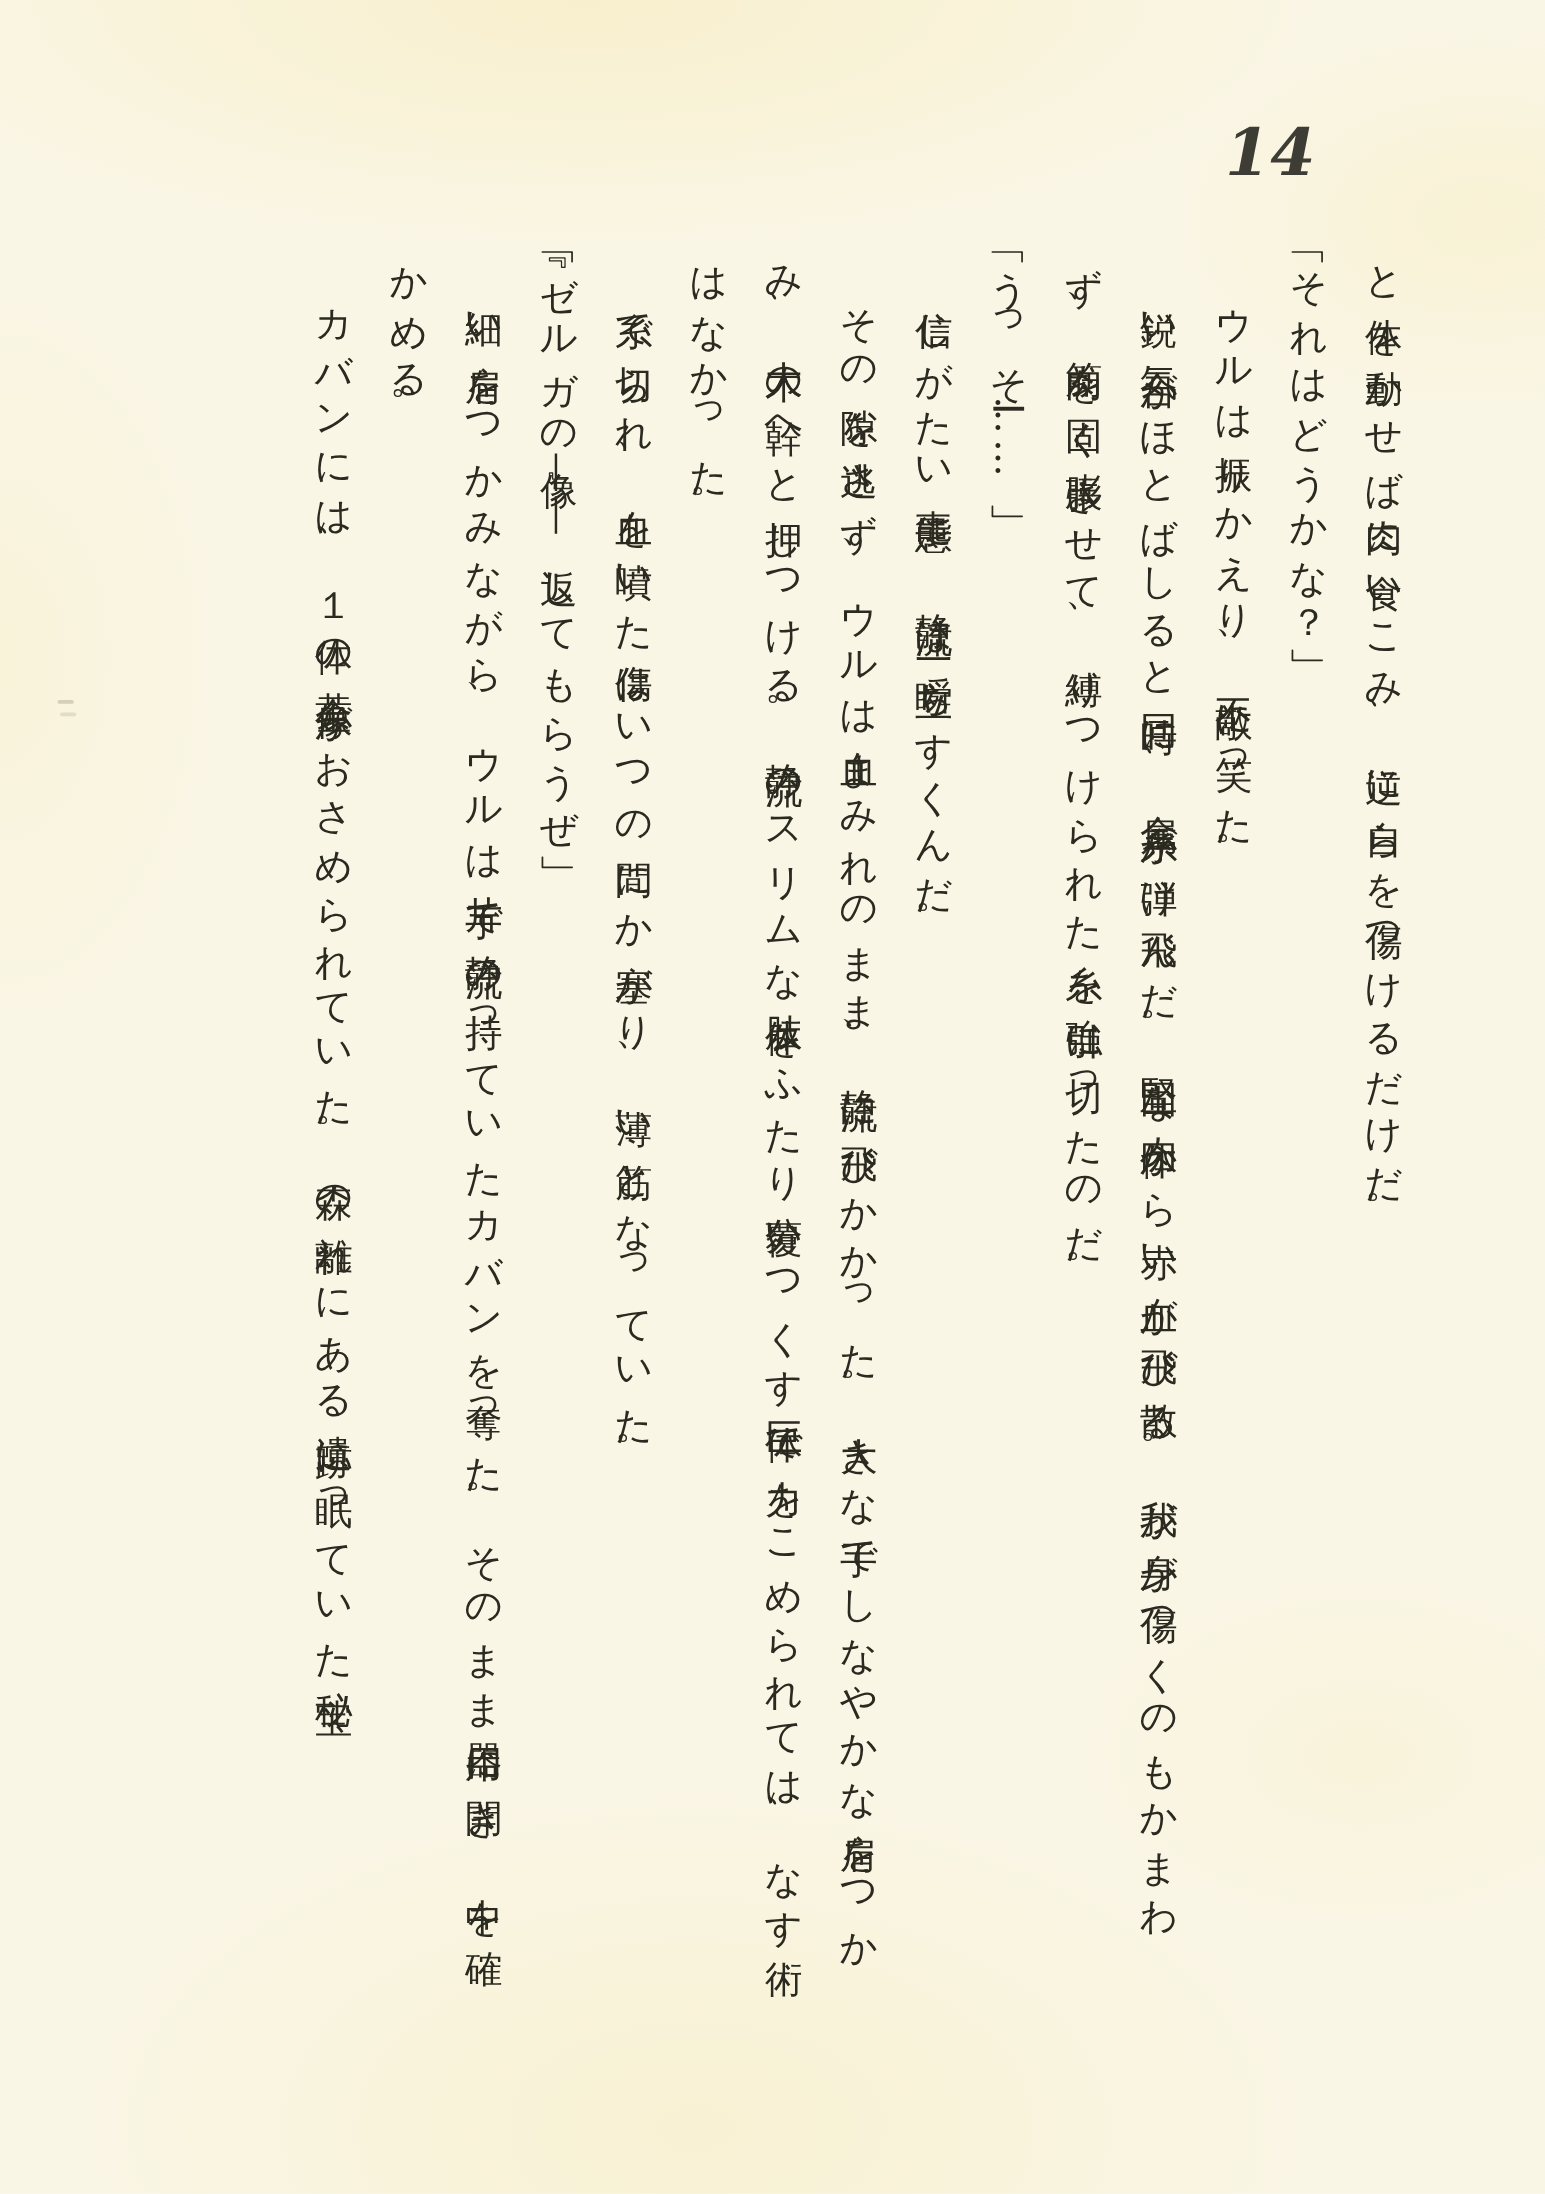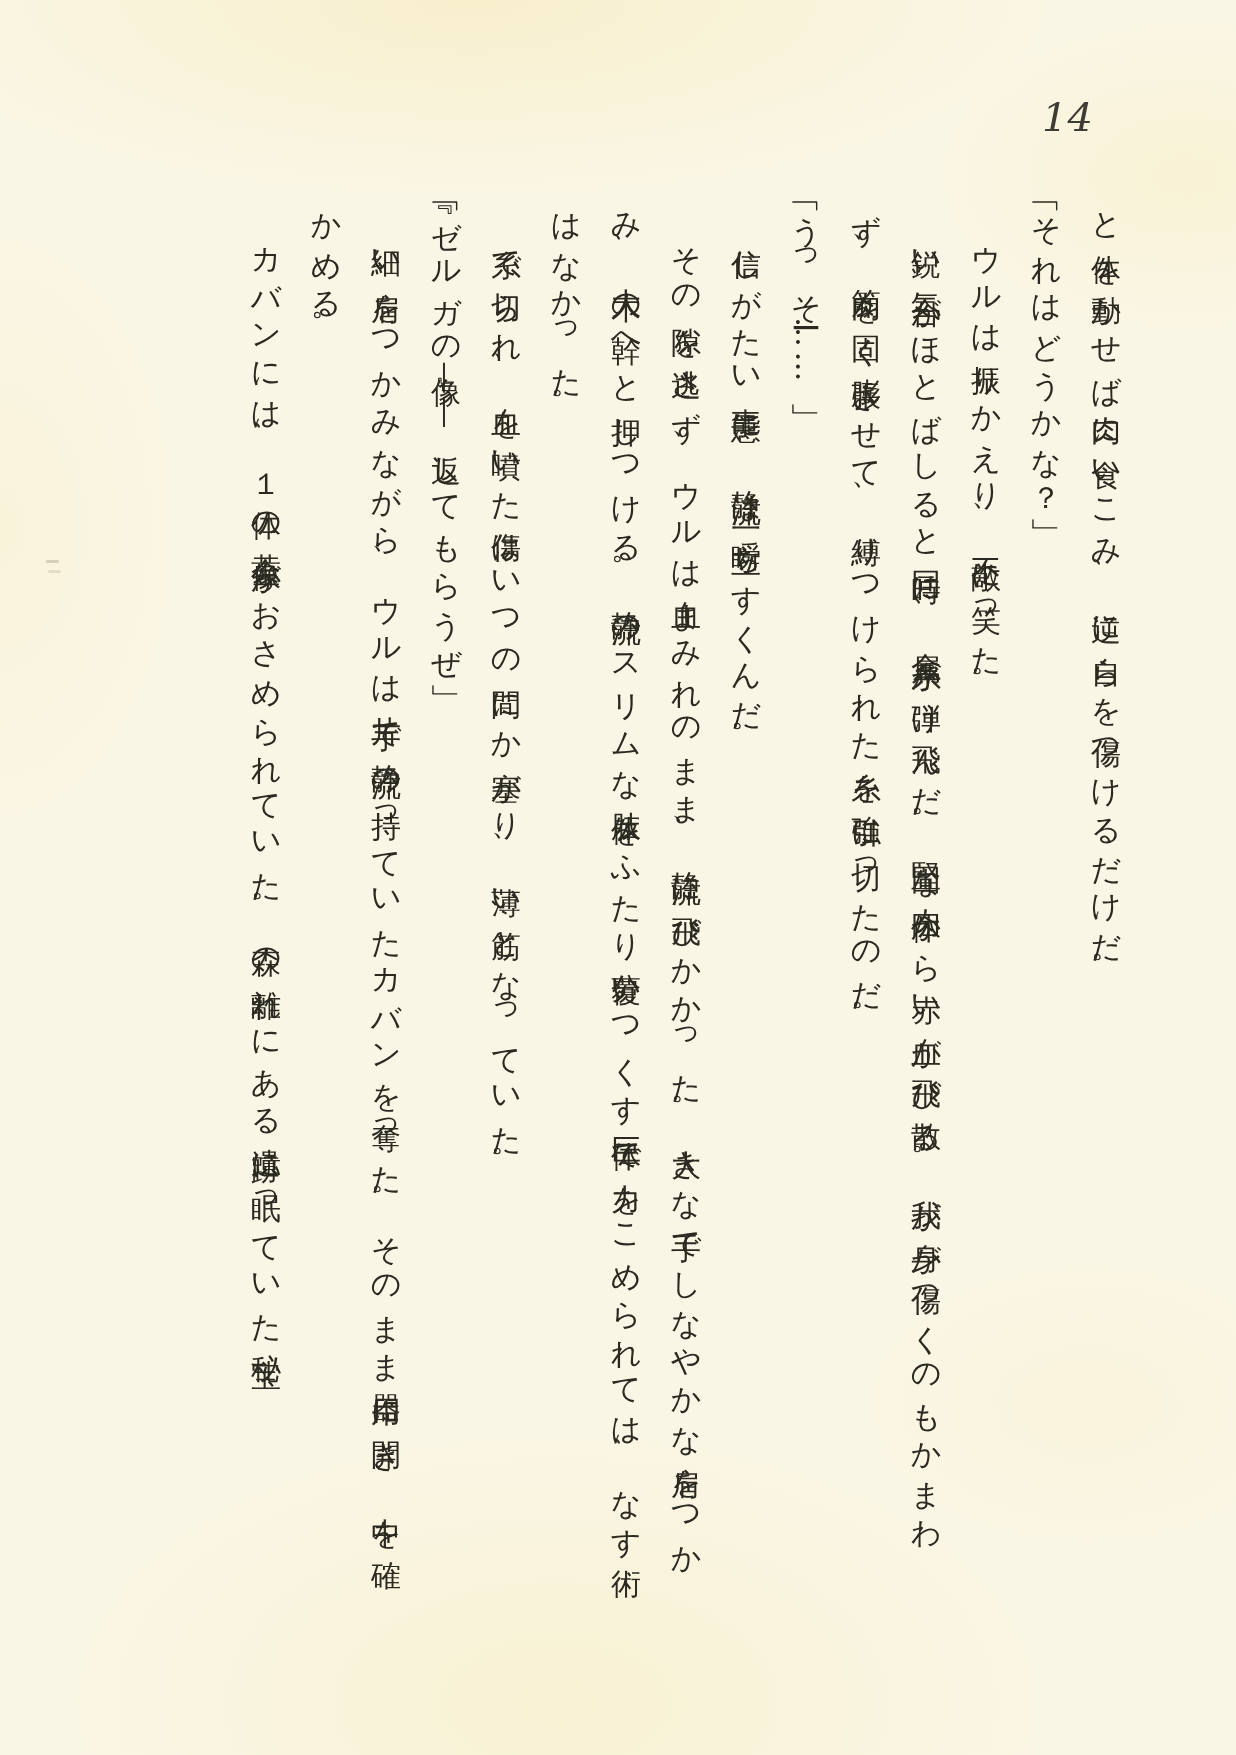--- a/index.html
+++ b/index.html
@@ -20,25 +20,26 @@
       radial-gradient(ellipse 950px 320px at 38% 0%,  rgba(244,228,165,0.38), rgba(244,228,165,0) 62%),
       radial-gradient(ellipse 420px 260px at 96% 10%, rgba(245,231,175,0.30), rgba(245,231,175,0) 60%),
       radial-gradient(ellipse 300px 500px at 0% 30%,  rgba(246,233,185,0.25), rgba(246,233,185,0) 60%),
       radial-gradient(ellipse 760px 420px at 45% 97%, rgba(244,229,170,0.30), rgba(244,229,170,0) 65%),
       radial-gradient(ellipse 380px 240px at 88% 80%, rgba(246,233,185,0.22), rgba(246,233,185,0) 60%),
       #faf6e5;
   }
   .page-number {
     position: absolute;
     top: 97px;
-    left: 1042px;
+    left: 980px;
     font-style: italic;
-    font-size: 40px;
+    font-size: 52px;
     line-height: 1;
     color: #3e3d35;
+    font-weight: bold;
   }
   .text-block {
     position: absolute;
     top: 192px;
     right: 100px;
     height: 1376px;
     writing-mode: vertical-rl;
     text-orientation: mixed;
     font-size: 30px;
     line-height: 60px;

